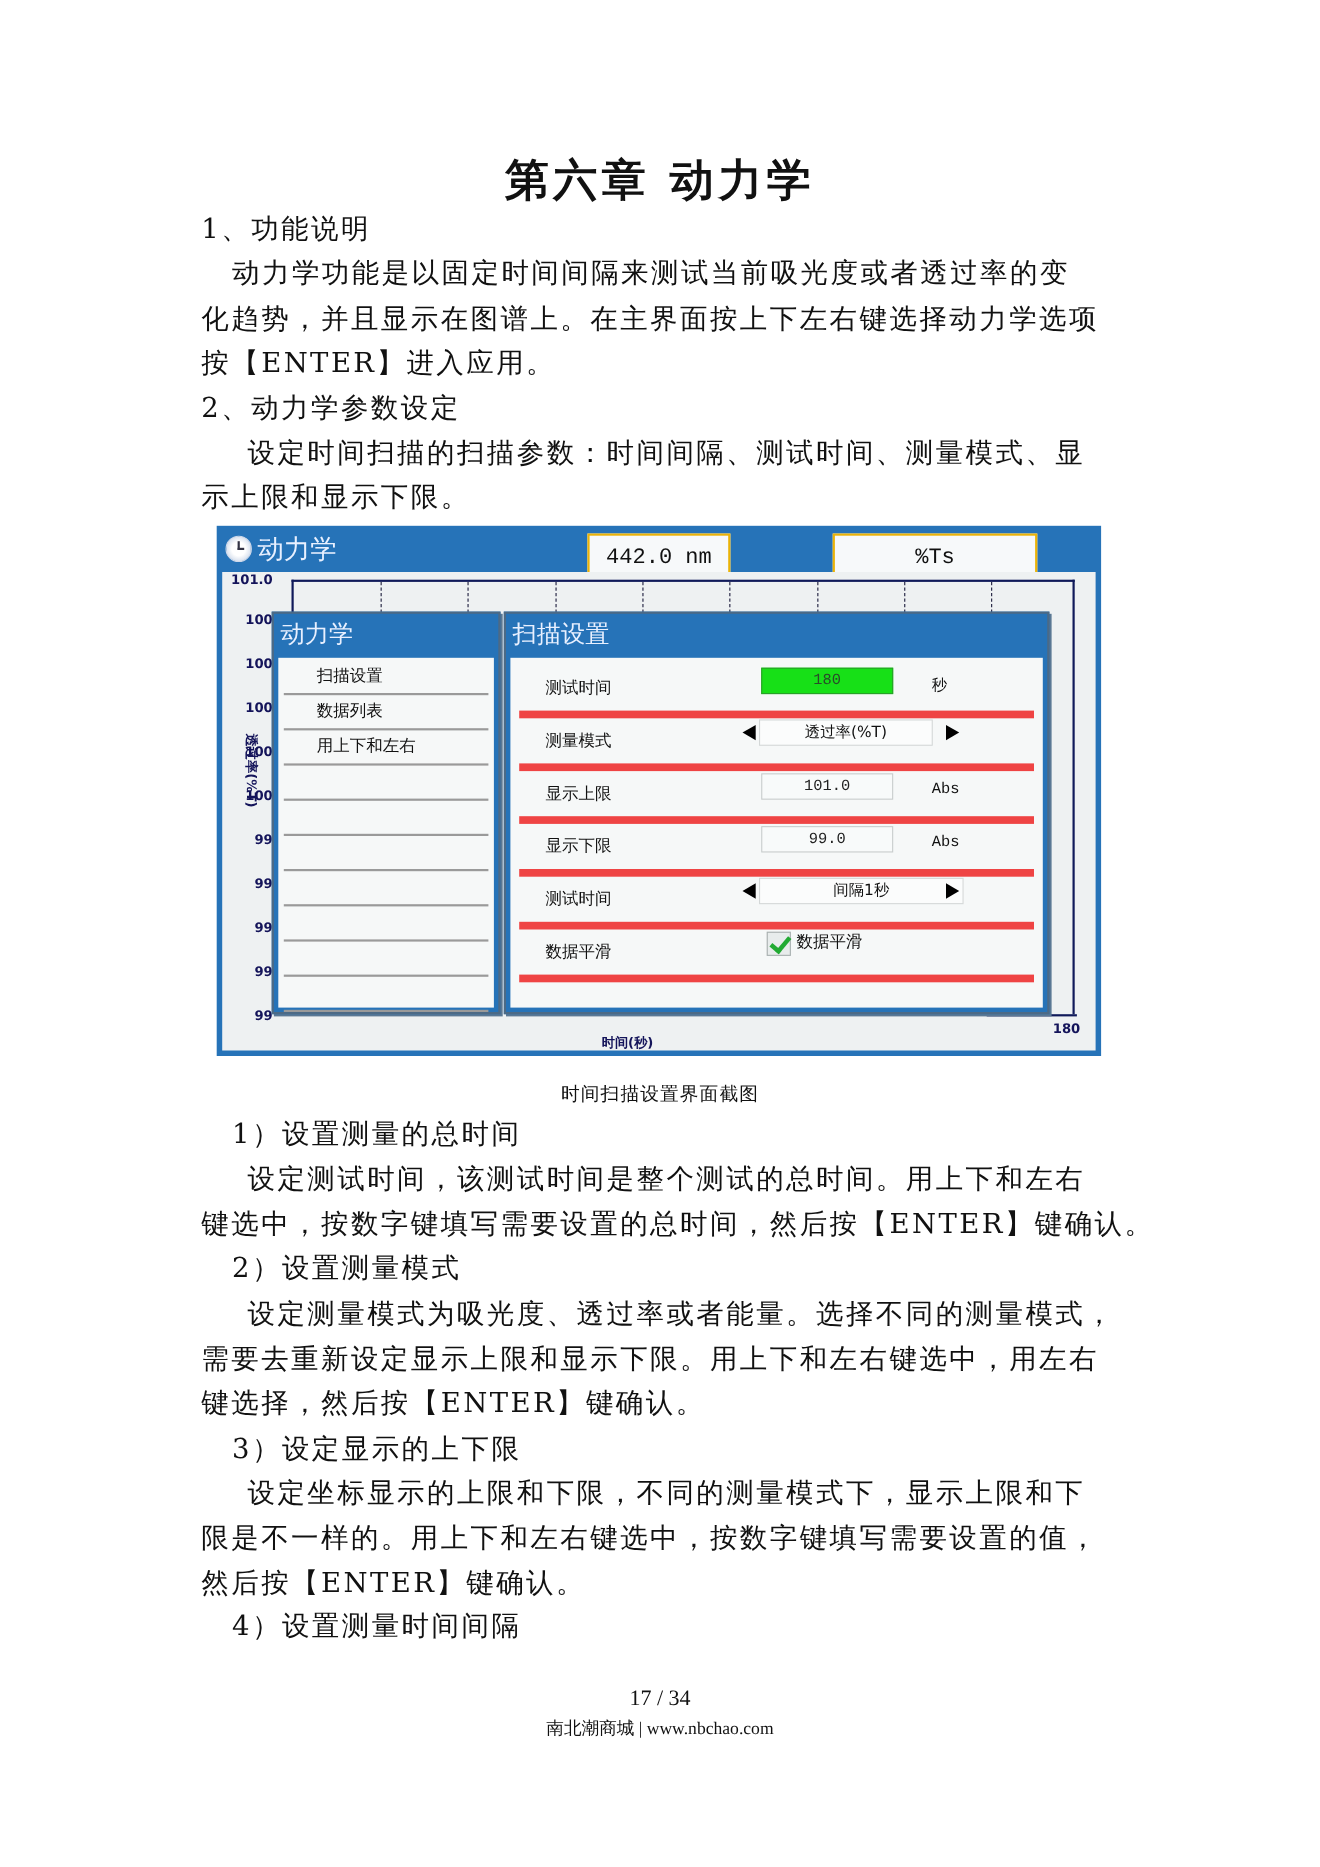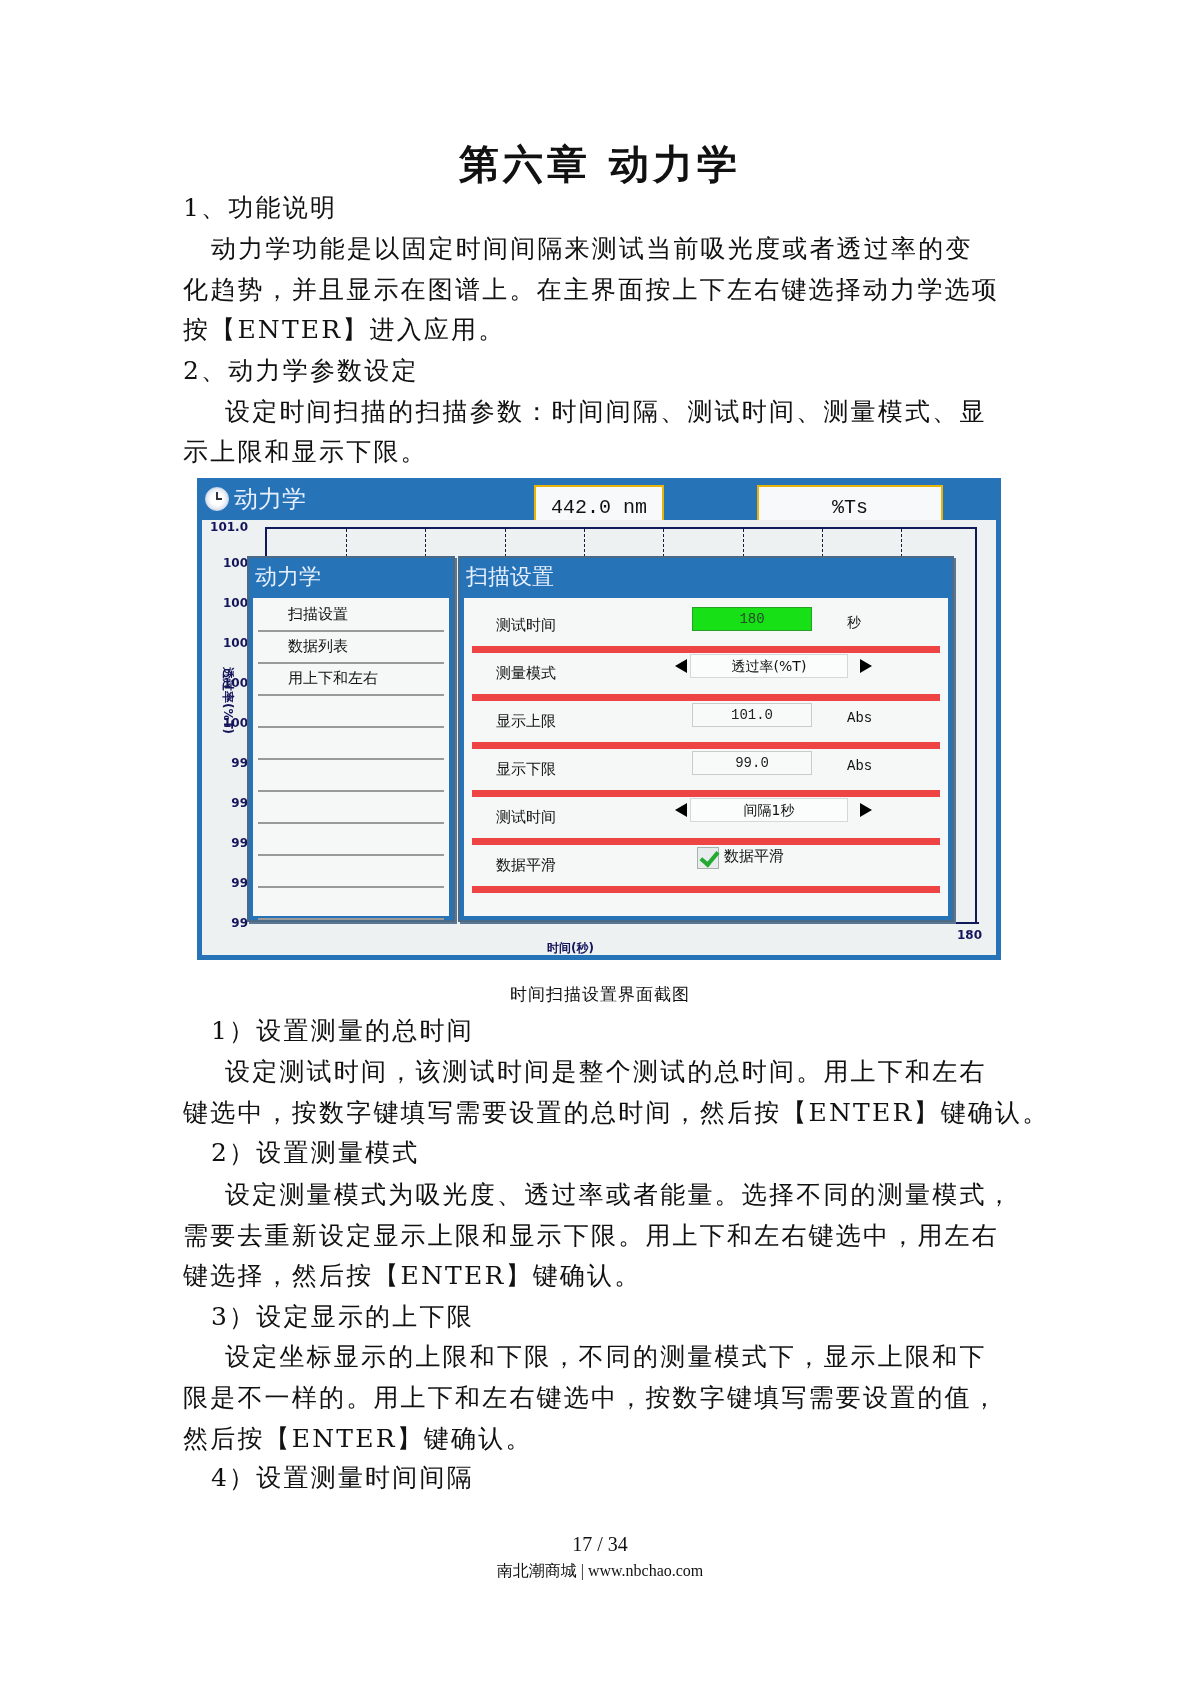--- a/index.html
+++ b/index.html
@@ -148,21 +148,21 @@
           <span class="unit">Abs</span>
         </div>
         <div class="set-row" style="top:144px;">
           <span class="set-label">显示下限</span>
           <div class="field">99.0</div>
           <span class="unit">Abs</span>
         </div>
         <div class="set-row" style="top:192px;">
           <span class="set-label">测试时间</span>
           <span class="arrow l"></span>
-          <div class="select" style="left:218px; width:158px;">间隔1秒</div>
+          <div class="select" style="left:218px; width:186px;">间隔1秒</div>
           <span class="arrow r"></span>
         </div>
         <div class="set-row" style="top:240px;">
           <span class="set-label">数据平滑</span>
           <span class="chk"></span>
           <span class="chk-label">数据平滑</span>
         </div>
       </div>
     </div>
   </div>

